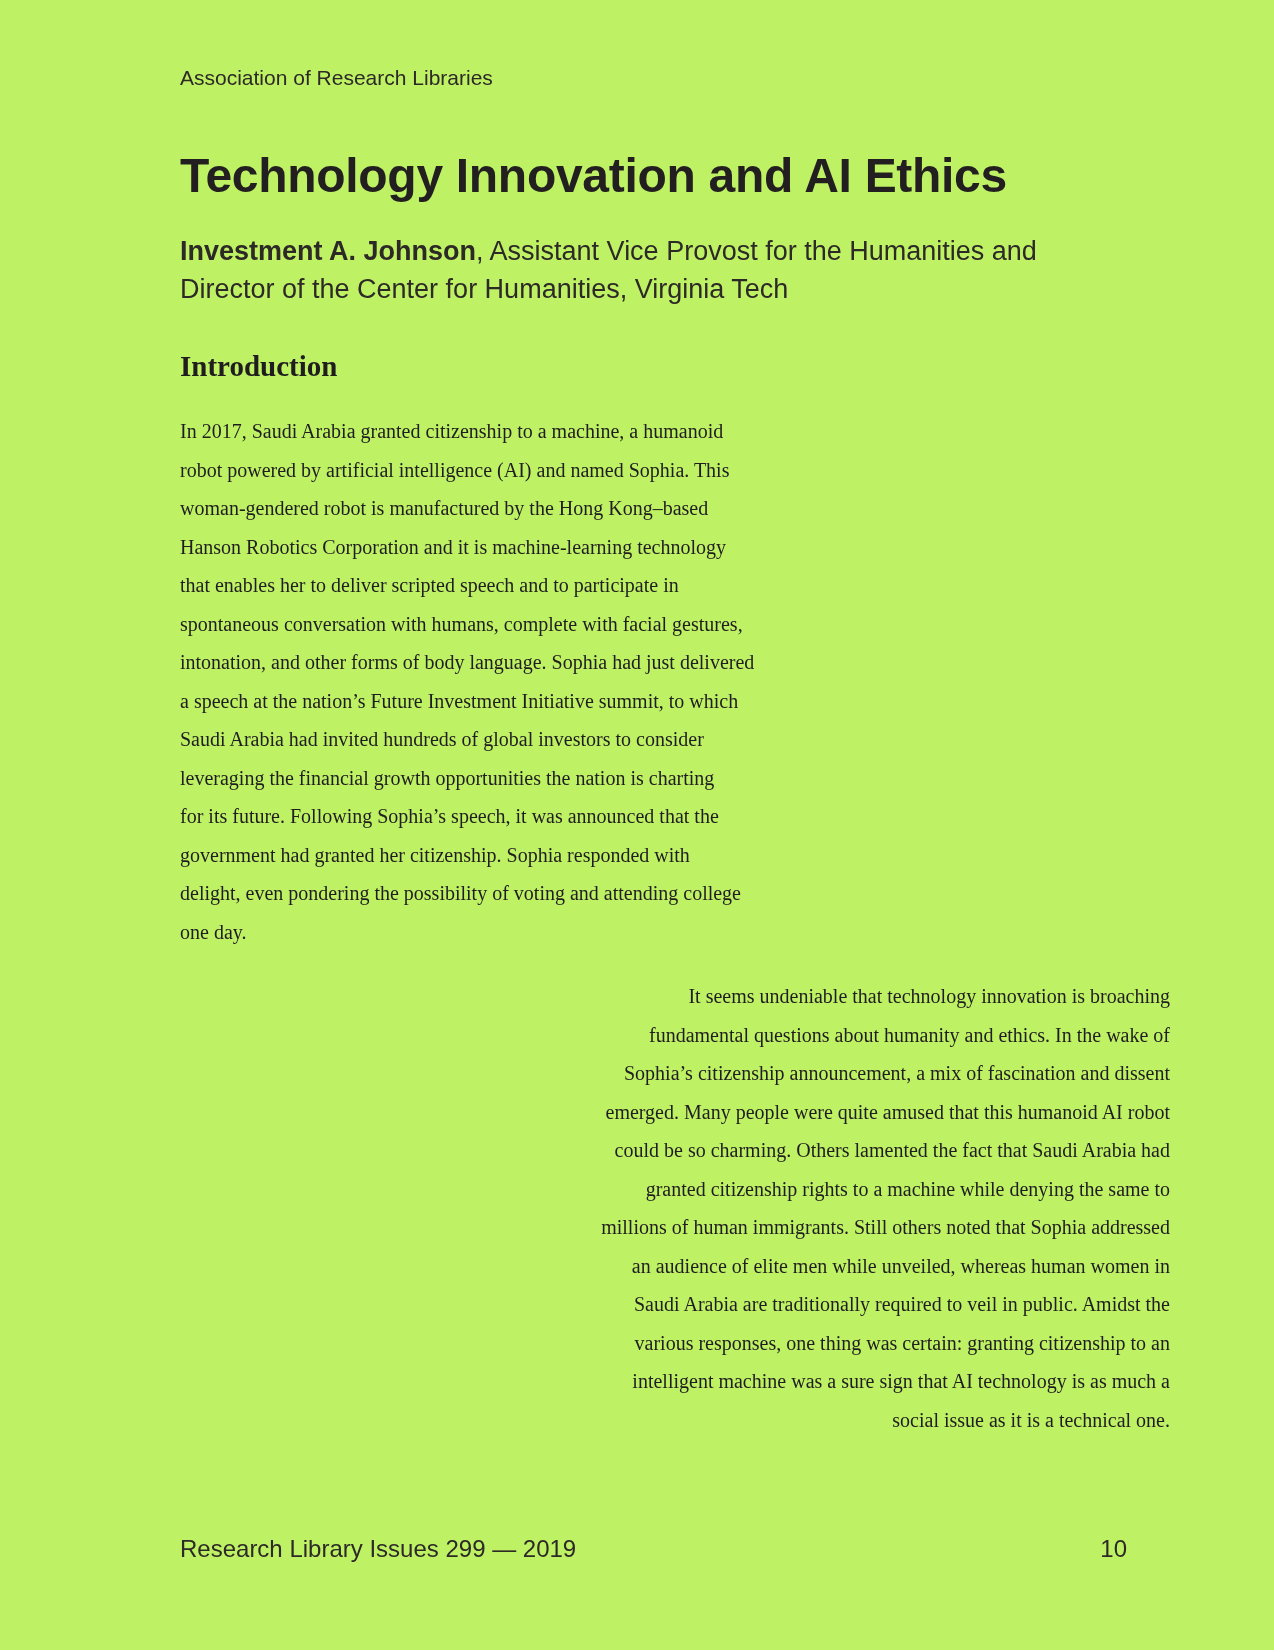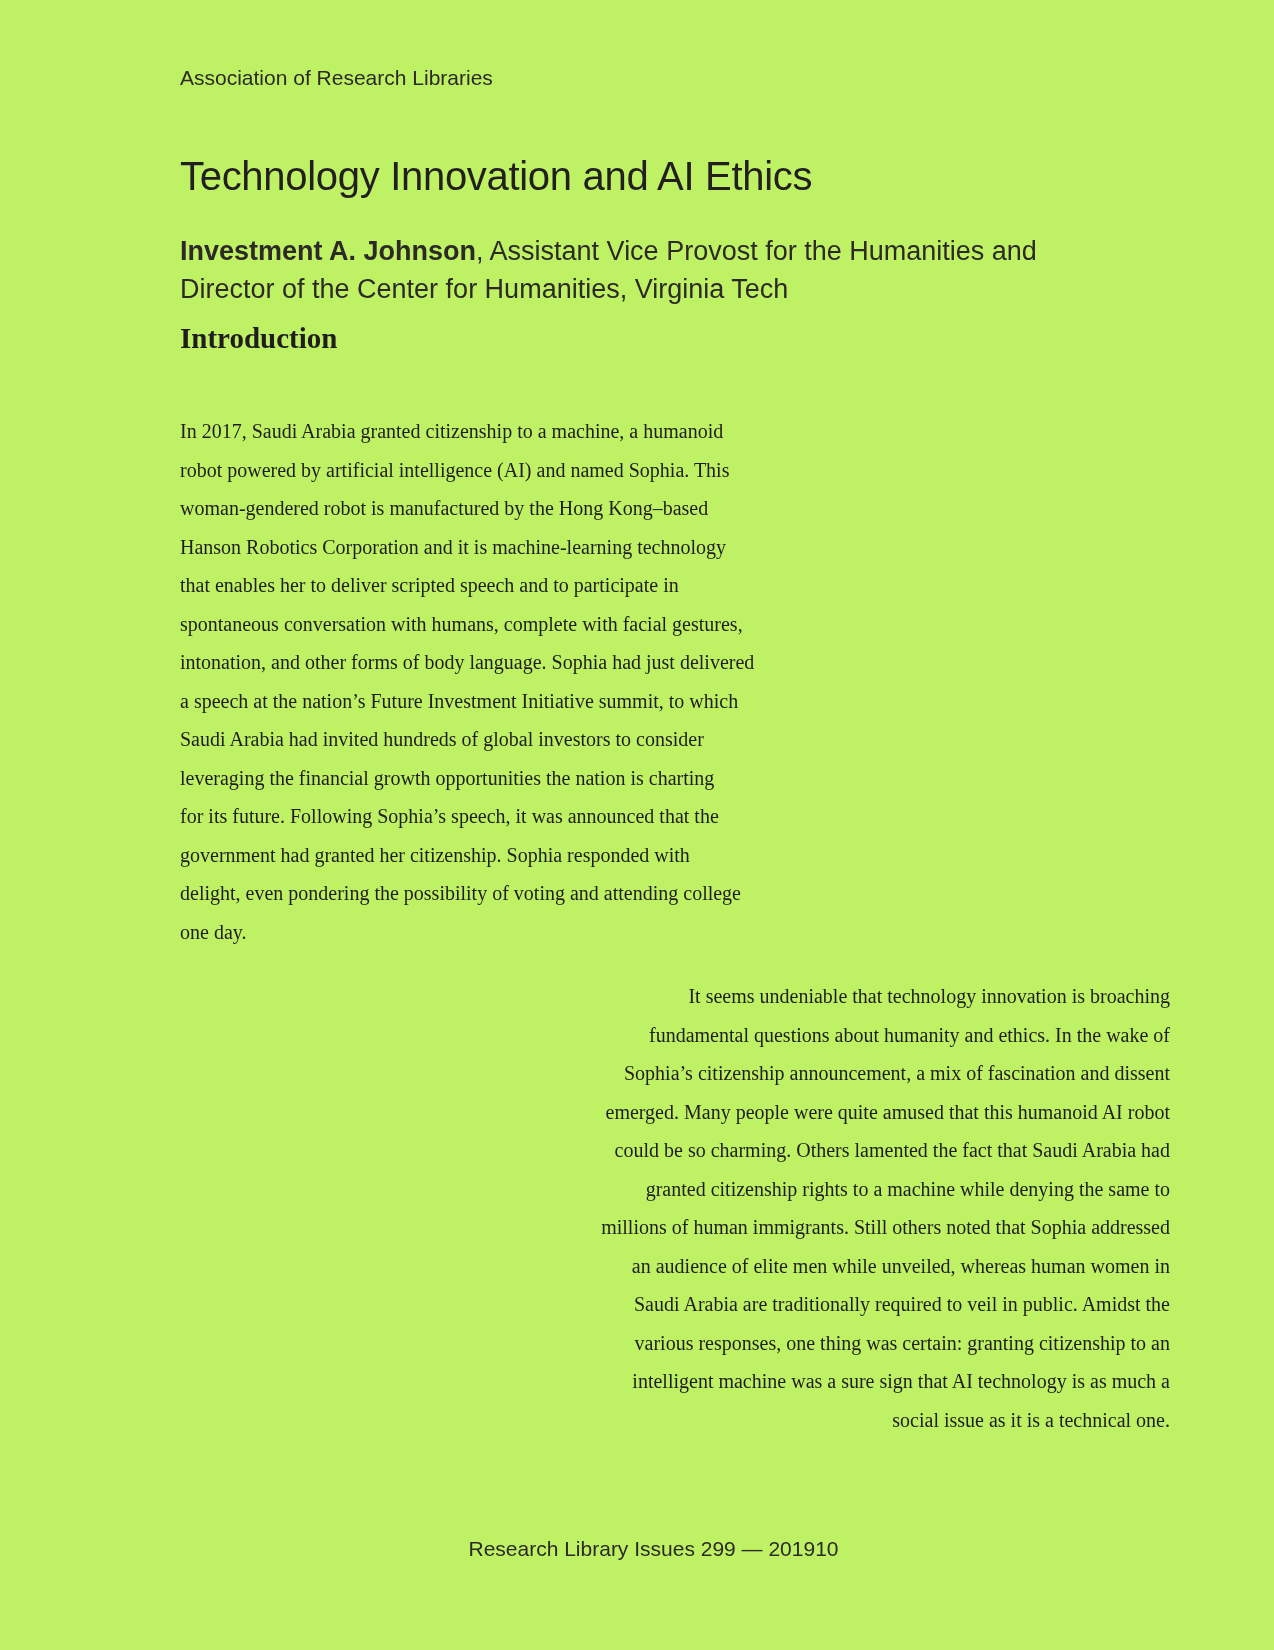--- a/index.html
+++ b/index.html
@@ -19,41 +19,41 @@
     top: 65px;
     font-size: 21px;
     line-height: 26px;
     color: #2d2926;
   }
   .article-title {
     position: absolute;
     left: 180px;
     top: 152px;
     width: 1000px;
-    font-size: 40px;
+    font-size: 48px;
     line-height: 48px;
-    font-weight: 400;
+    font-weight: 700;
     letter-spacing: -0.3px;
     color: #231f20;
   }
   .author-block {
     position: absolute;
     left: 180px;
     top: 232px;
     width: 1040px;
     font-size: 27px;
     line-height: 38px;
     white-space: pre-line;
     color: #2d2926;
   }
   .author-block .author-name { font-weight: 700; }
   .section-heading {
     position: absolute;
     left: 180px;
-    top: 319px;
+    top: 347px;
     font-family: "Liberation Serif", serif;
     font-size: 29px;
     line-height: 38px;
     font-weight: 700;
     color: #201d1e;
   }
   .body-paragraph {
     position: absolute;
     left: 180px;
     width: 990px;
@@ -64,23 +64,23 @@
     color: #201d1e;
   }
   .para-1 { top: 412px; }
   .para-2 { top: 977px; text-align: right; }
   .page-footer {
     position: absolute;
     left: 180px;
     top: 1536px;
     width: 947px;
     display: flex;
-    justify-content: center;
+    justify-content: space-between;
     align-items: baseline;
-    font-size: 21px;
+    font-size: 24px;
     line-height: 26px;
     color: #2d2926;
   }
 </style>
 </head>
 <body>
 
 <div class="page">
 
   <div class="running-header">Association of Research Libraries</div>

